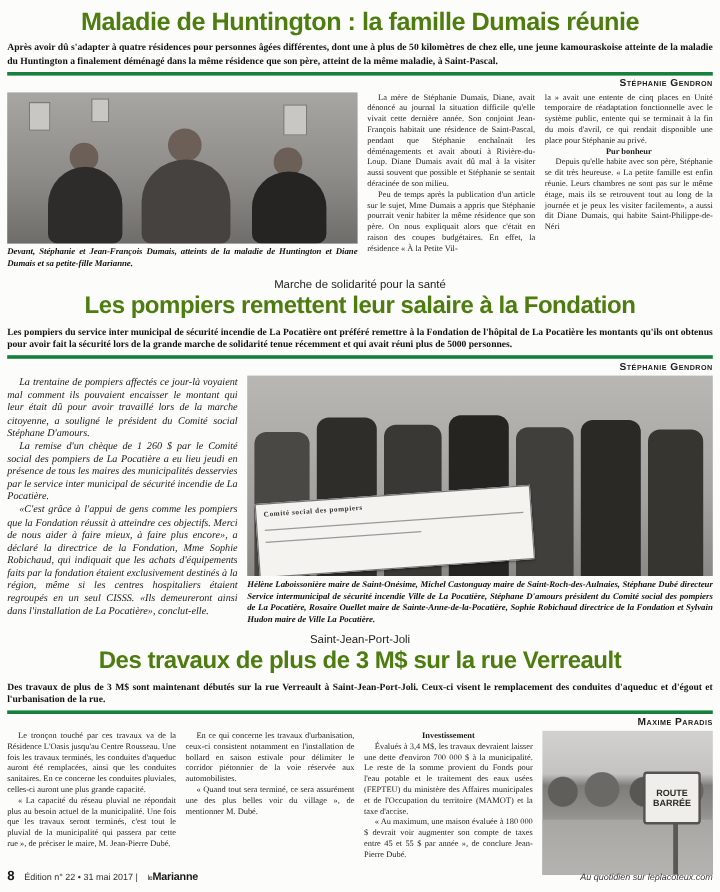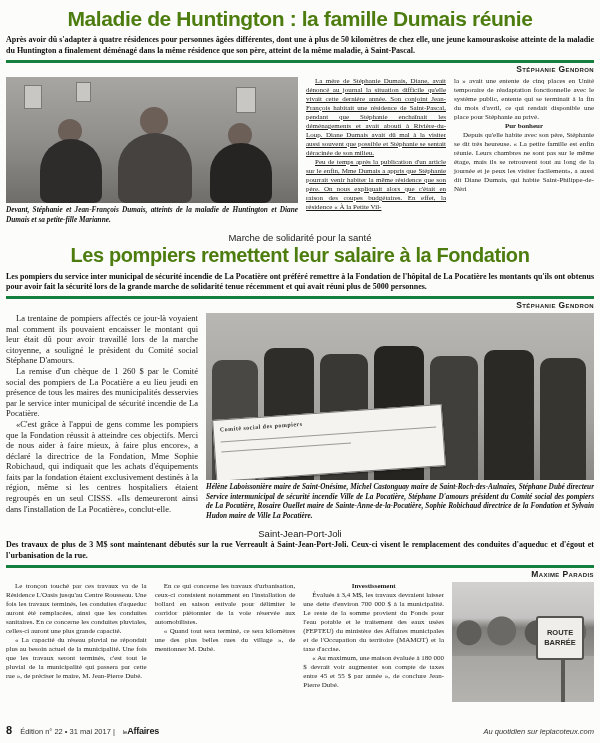--- a/index.html
+++ b/index.html
@@ -26,21 +26,21 @@
   .byline-block{border-top:3px solid #15803d;margin-top:4px;padding:1px 0 3px 0;}
   .byline{
     text-align:right;font-family:"Liberation Sans",sans-serif;font-weight:bold;
     font-size:8.5px;font-variant:small-caps;letter-spacing:.4px;color:#1c1c1c;
   }
 
   
   .cols{display:flex;gap:8px;align-items:flex-start;}
   .bodycol{font-size:7px;line-height:9px;text-align:justify;color:#1b1b1b;}
   .bodycol p{margin:0;text-indent:9px;}
-  .bodycol-lg{font-size:8.5px;line-height:10.6px;text-align:justify;color:#1b1b1b;}
+  .bodycol-lg{font-size:8.5px;line-height:10.6px;text-align:justify;color:#1b1b1b;font-style:italic;}
   .bodycol-lg p{margin:0;text-indent:10px;}
   .subhead{text-align:center;font-weight:bold;margin:4px 0 0 0;text-indent:0 !important;}
 
   .caption{
     font-size:7.3px;line-height:1.32;font-weight:bold;font-style:italic;
     text-align:justify;margin-top:2px;color:#111;
   }
 
   
   .photo{position:relative;overflow:hidden;background:#9b9b9b;}
@@ -108,23 +108,23 @@
           <div class="headc" style="left:52px;top:42px;width:24px;height:24px;"></div>
           <div class="blob" style="left:34px;top:62px;width:62px;height:64px;background:#2e2c2a;"></div>
           <div class="headc" style="left:134px;top:30px;width:28px;height:28px;"></div>
           <div class="blob" style="left:112px;top:56px;width:74px;height:70px;background:#45423f;"></div>
           <div class="headc" style="left:222px;top:46px;width:24px;height:24px;"></div>
           <div class="blob" style="left:204px;top:66px;width:62px;height:60px;background:#262422;"></div>
         </div>
         <div class="caption">Devant, Stéphanie et Jean-François Dumais, atteints de la maladie de Huntington et Diane Dumais et sa petite-fille Marianne.</div>
       </div>
 
-      <div class="bodycol" style="flex:1;text-decoration:underline;">
+      <div class="bodycol" style="flex:1;">
         <p>La mère de Stéphanie Dumais, Diane, avait dénoncé au journal la situation difficile qu'elle vivait cette dernière année. Son conjoint Jean-François habitait une résidence de Saint-Pascal, pendant que Stéphanie enchaînait les déménagements et avait abouti à Rivière-du-Loup. Diane Dumais avait dû mal à la visiter aussi souvent que possible et Stéphanie se sentait déracinée de son milieu.</p>
-        <p>Peu de temps après la publication d'un article sur le enfin, Mme Dumais a appris que Stéphanie pourrait venir habiter la même résidence que son père. On nous expliquait alors que c'était en raison des coupes budgétaires. En effet, la résidence « À la Petite Vil-</p>
+        <p>Peu de temps après la publication d'un article sur le sujet, Mme Dumais a appris que Stéphanie pourrait venir habiter la même résidence que son père. On nous expliquait alors que c'était en raison des coupes budgétaires. En effet, la résidence « À la Petite Vil-</p>
       </div>
 
       <div class="bodycol" style="flex:1;">
         <p style="text-indent:0;">la » avait une entente de cinq places en Unité temporaire de réadaptation fonctionnelle avec le système public, entente qui se terminait à la fin du mois d'avril, ce qui rendait disponible une place pour Stéphanie au privé.</p>
         <p class="subhead">Pur bonheur</p>
         <p>Depuis qu'elle habite avec son père, Stéphanie se dit très heureuse. « La petite famille est enfin réunie. Leurs chambres ne sont pas sur le même étage, mais ils se retrouvent tout au long de la journée et je peux les visiter facilement», a aussi dit Diane Dumais, qui habite Saint-Philippe-de-Néri</p>
       </div>
     </div>
   </section>
 
@@ -158,33 +158,34 @@
             <div class="cheque-line" style="width:60%;"></div>
           </div>
         </div>
         <div class="caption">Hélène Laboissonière maire de Saint-Onésime, Michel Castonguay maire de Saint-Roch-des-Aulnaies, Stéphane Dubé directeur Service intermunicipal de sécurité incendie Ville de La Pocatière, Stéphane D'amours président du Comité social des pompiers de La Pocatière, Rosaire Ouellet maire de Sainte-Anne-de-la-Pocatière, Sophie Robichaud directrice de la Fondation et Sylvain Hudon maire de Ville La Pocatière.</div>
       </div>
     </div>
   </section>
 
   <section>
     <div class="kicker">Saint-Jean-Port-Joli</div>
+    <div class="headline h2">Des travaux de plus de 3 M$ sur la rue Verreault</div>
     <div class="lede">Des travaux de plus de 3 M$ sont maintenant débutés sur la rue Verreault à Saint-Jean-Port-Joli. Ceux-ci visent le remplacement des conduites d'aqueduc et d'égout et l'urbanisation de la rue.</div>
     <div class="byline-block">
       <div class="byline">Maxime Paradis</div>
     </div>
 
     <div class="cols">
       <div class="bodycol" style="flex:1;">
         <p>Le tronçon touché par ces travaux va de la Résidence L'Oasis jusqu'au Centre Rousseau. Une fois les travaux terminés, les conduites d'aqueduc auront été remplacées, ainsi que les conduites sanitaires. En ce concerne les conduites pluviales, celles-ci auront une plus grande capacité.</p>
         <p>« La capacité du réseau pluvial ne répondait plus au besoin actuel de la municipalité. Une fois que les travaux seront terminés, c'est tout le pluvial de la municipalité qui passera par cette rue », de préciser le maire, M. Jean-Pierre Dubé.</p>
       </div>
       <div class="bodycol" style="flex:1;">
         <p>En ce qui concerne les travaux d'urbanisation, ceux-ci consistent notamment en l'installation de bollard en saison estivale pour délimiter le corridor piétonnier de la voie réservée aux automobilistes.</p>
-        <p>« Quand tout sera terminé, ce sera kilomètres une des plus belles rues du village », de mentionner M. Dubé.</p>
+        <p>« Quand tout sera terminé, ce sera assurément une des plus belles voir du village », de mentionner M. Dubé.</p>
       </div>
       <div class="bodycol" style="flex:1;">
         <p class="subhead" style="margin-top:0;">Investissement</p>
         <p>Évalués à 3,4 M$, les travaux devraient laisser une dette d'environ 700 000 $ à la municipalité. Le reste de la somme provient du Fonds pour l'eau potable et le traitement des eaux usées (FEPTEU) du ministère des Affaires municipales et de l'Occupation du territoire (MAMOT) et la taxe d'accise.</p>
         <p>« Au maximum, une maison évaluée à 180 000 $ devrait voir augmenter son compte de taxes entre 45 et 55 $ par année », de conclure Jean-Pierre Dubé.</p>
       </div>
 
       <div style="width:142px;flex:none;">
         <div class="photo ph-road">
           <div class="trees"></div>
@@ -196,18 +197,18 @@
           </div>
         </div>
       </div>
     </div>
   </section>
 
   <div class="footer">
     <div class="footer-left">
       <span class="pagenum">8</span>
       <span class="edition">Édition n° 22 • 31 mai 2017 |</span>
-      <span class="logo"><span class="le">le</span><span>Affaires</span></span>
+      <span class="logo"><span class="le">le</span><span>Marianne</span></span>
     </div>
     <div class="tagline">Au quotidien sur leplacoteux.com</div>
   </div>
 
 </div>
 
 </body></html>

